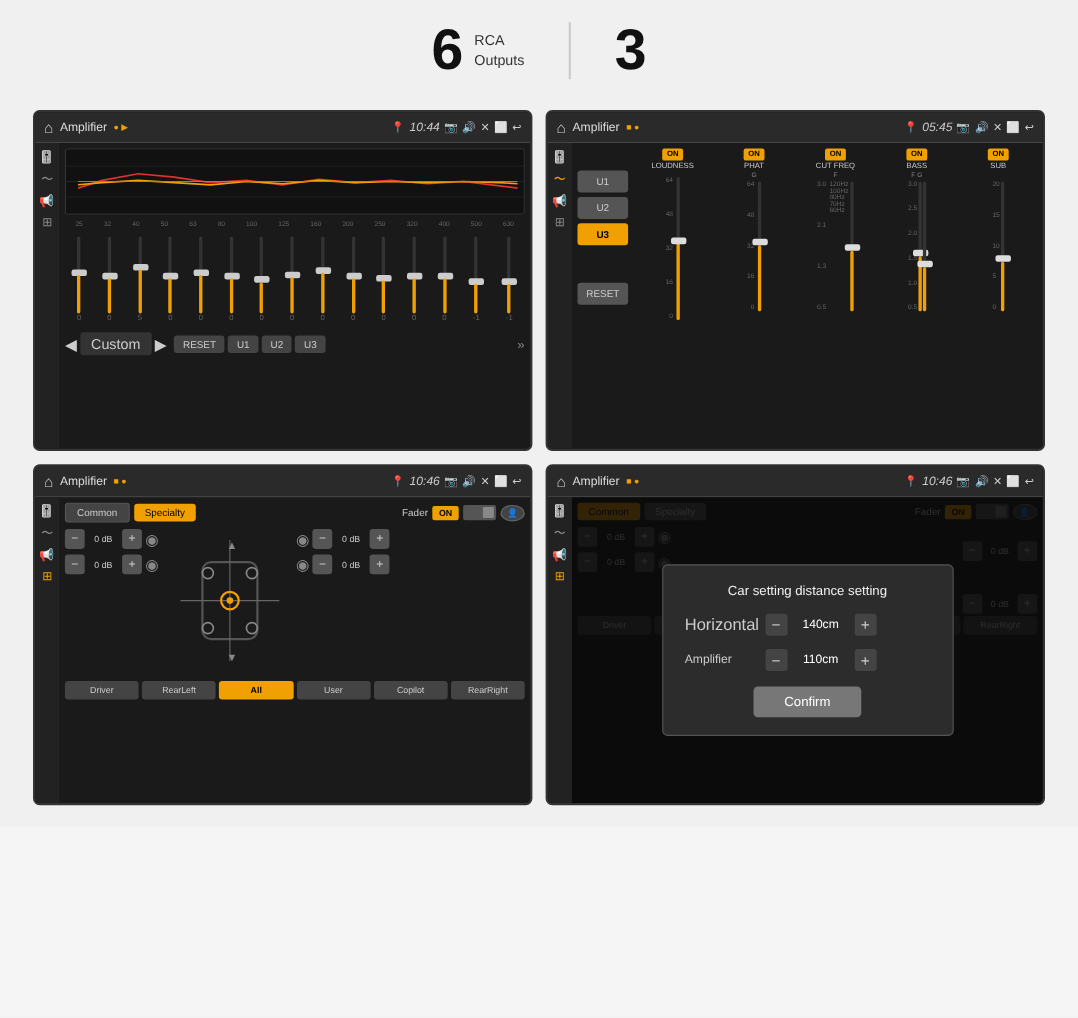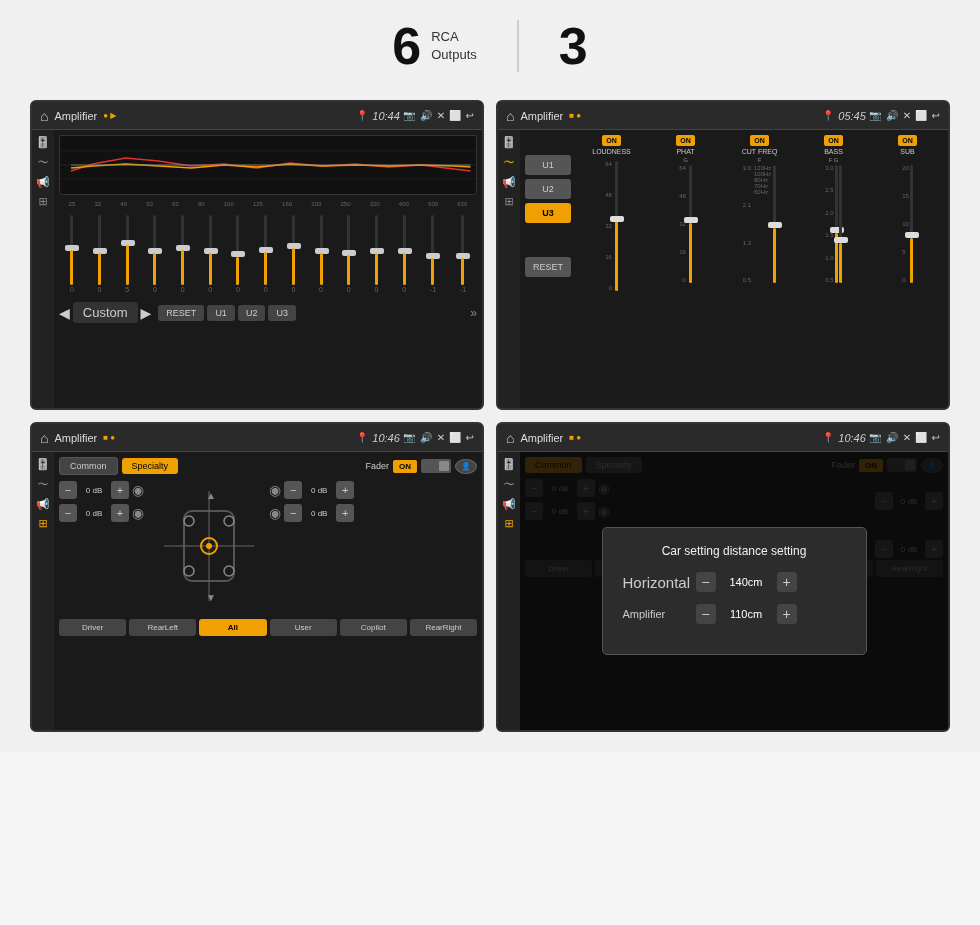--- a/index.html
+++ b/index.html
@@ -657,20 +657,23 @@
               <div style="width:20px;height:20px;background:#444;color:#ccc;font-size:14px;display:flex;align-items:center;justify-content:center;border-radius:3px;">+</div>
             </div>
 
             <div style="display:flex; align-items:center; gap:8px; margin-bottom:14px;">
               <span style="color:#ccc;font-size:11px;width:65px;">Amplifier</span>
               <div style="width:20px;height:20px;background:#444;color:#ccc;font-size:14px;display:flex;align-items:center;justify-content:center;border-radius:3px;">−</div>
               <span style="color:#fff;font-size:11px;min-width:45px;text-align:center;">110cm</span>
               <div style="width:20px;height:20px;background:#444;color:#ccc;font-size:14px;display:flex;align-items:center;justify-content:center;border-radius:3px;">+</div>
             </div>
 
+            <div style="text-align:center;">
+              <button style="background:#777;color:#fff;font-size:12px;padding:7px 28px;border-radius:4px;border:none;cursor:pointer;">Confirm</button>
+            </div>
           </div>
         </div>
 
         <div style="position:absolute; right:5px; top:40px; display:flex; flex-direction:column; gap:30px; z-index:5; opacity:0.4;">
           <div style="display:flex; align-items:center; gap:2px;">
             <div style="width:18px;height:18px;background:#555;color:#ccc;font-size:11px;display:flex;align-items:center;justify-content:center;border-radius:3px;">−</div>
             <span style="color:#ccc;font-size:8px;min-width:28px;text-align:center;">0 dB</span>
             <div style="width:18px;height:18px;background:#555;color:#ccc;font-size:11px;display:flex;align-items:center;justify-content:center;border-radius:3px;">+</div>
           </div>
           <div style="display:flex; align-items:center; gap:2px;">

